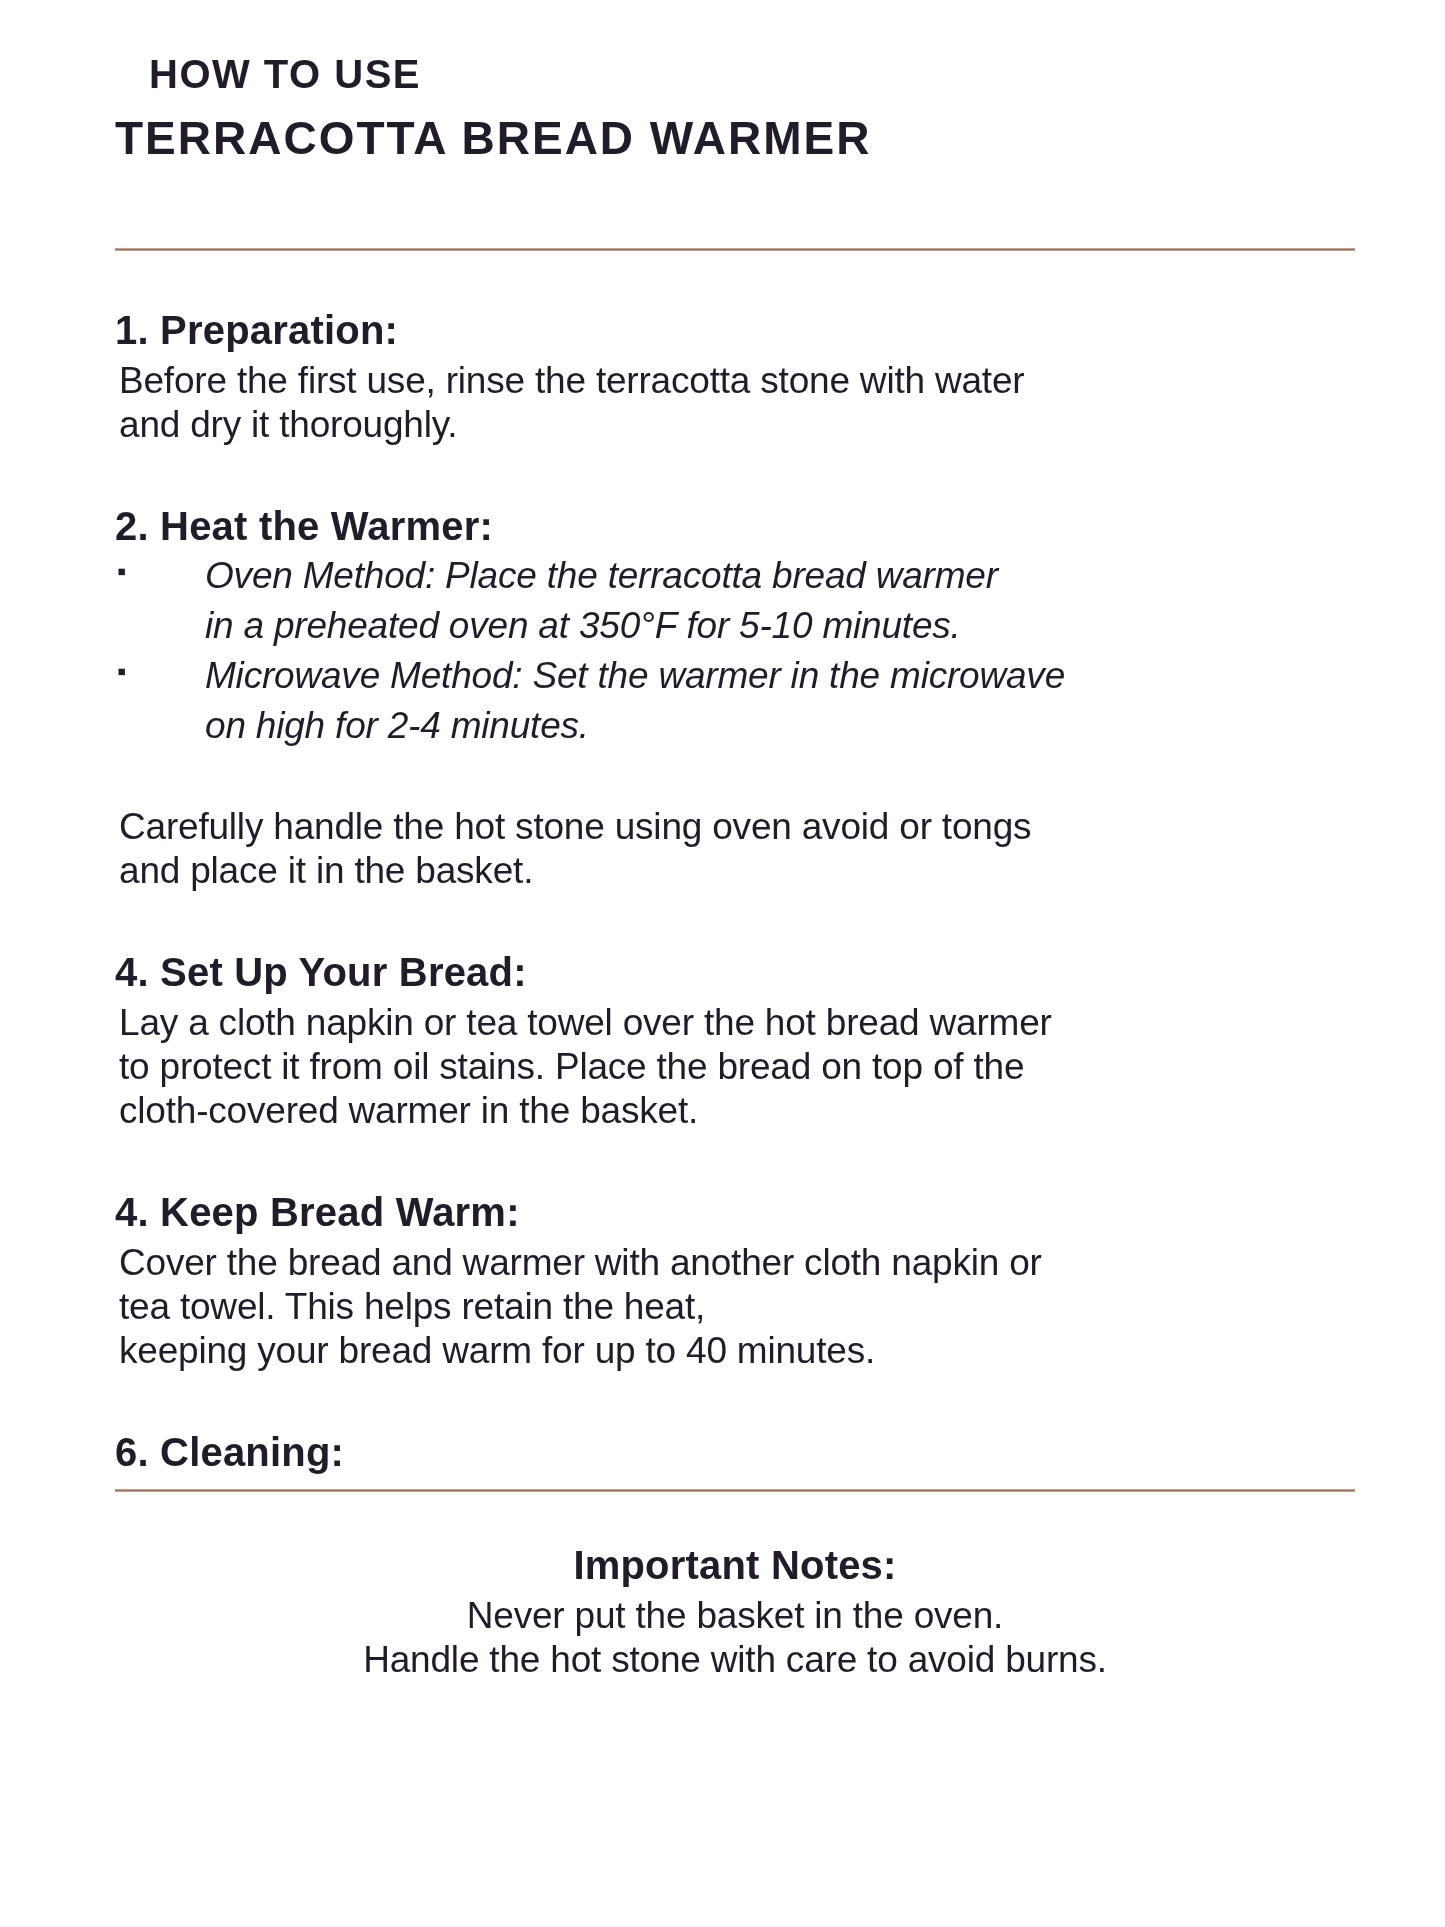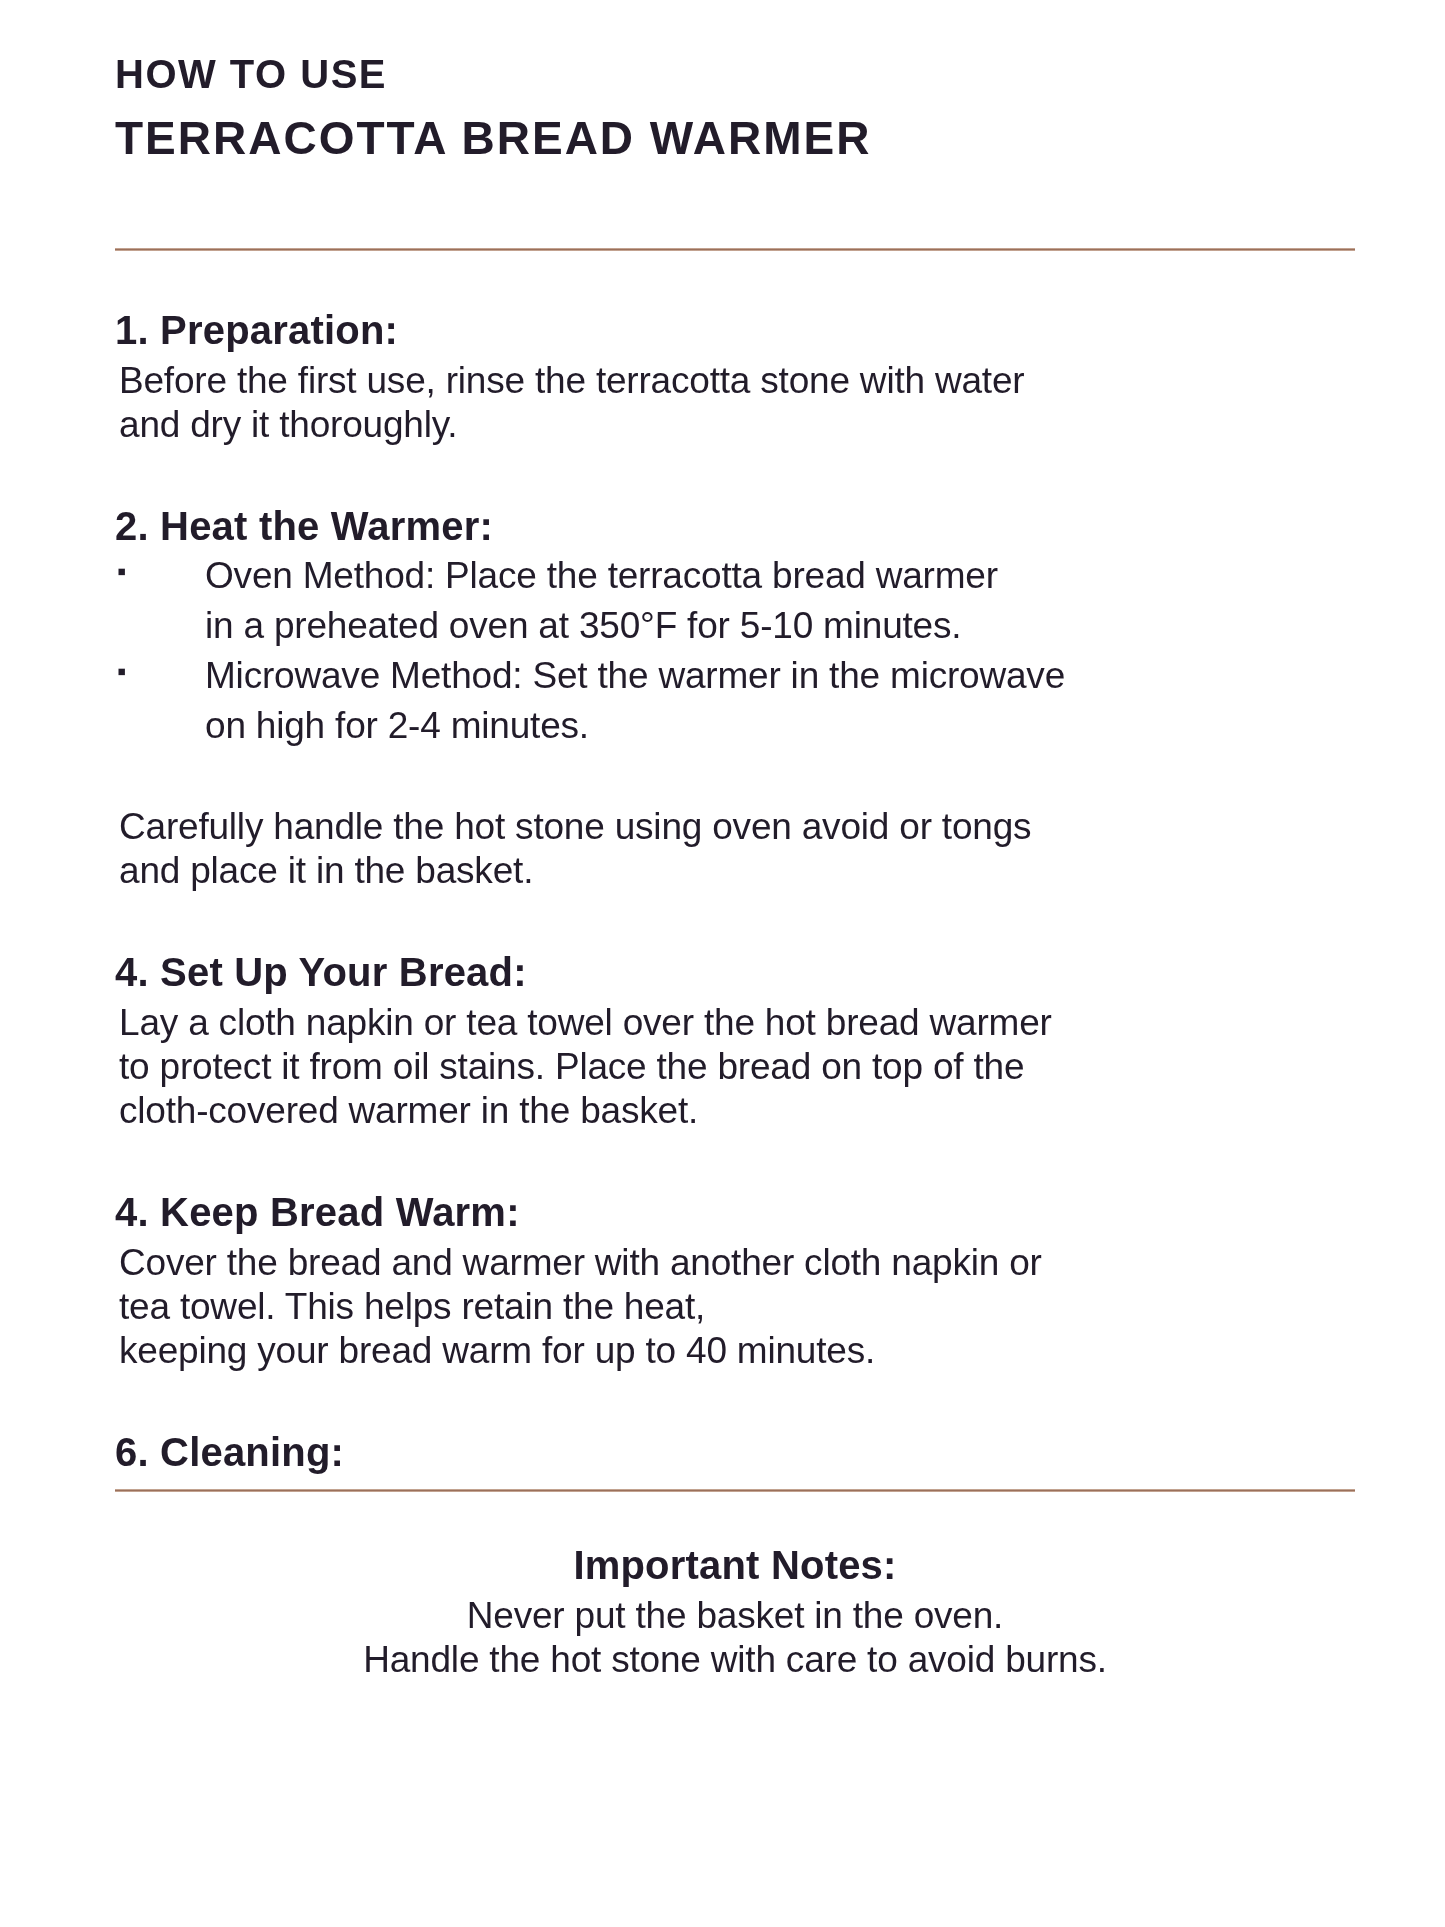--- a/index.html
+++ b/index.html
@@ -14,20 +14,21 @@
     color: var(--text-color, #221c2a);
     font-family: "Liberation Sans", "DejaVu Sans", sans-serif;
     overflow: hidden;
   }
 
   .eyebrow {
     font-size: 40px;
     line-height: 44px;
     font-weight: 700;
     letter-spacing: 1.5px;
+    margin-left: 34px;
   }
 
   .title {
     margin: 8px 0 0 0;
     font-size: 46px;
     line-height: 68px;
     font-weight: 700;
     letter-spacing: 2px;
   }
 
@@ -78,20 +79,21 @@
     position: absolute;
     left: 2px;
     top: 7px;
     font-size: 26px;
     line-height: 1;
   }
 
   .bullet-text {
     white-space: pre-line;
     letter-spacing: -0.2px;
+    font-style: italic;
   }
 </style>
 </head>
 <body>
 
 <div class="page">
 
   <header>
     <div class="eyebrow">HOW TO USE</div>
     <h1 class="title">TERRACOTTA BREAD WARMER</h1>

